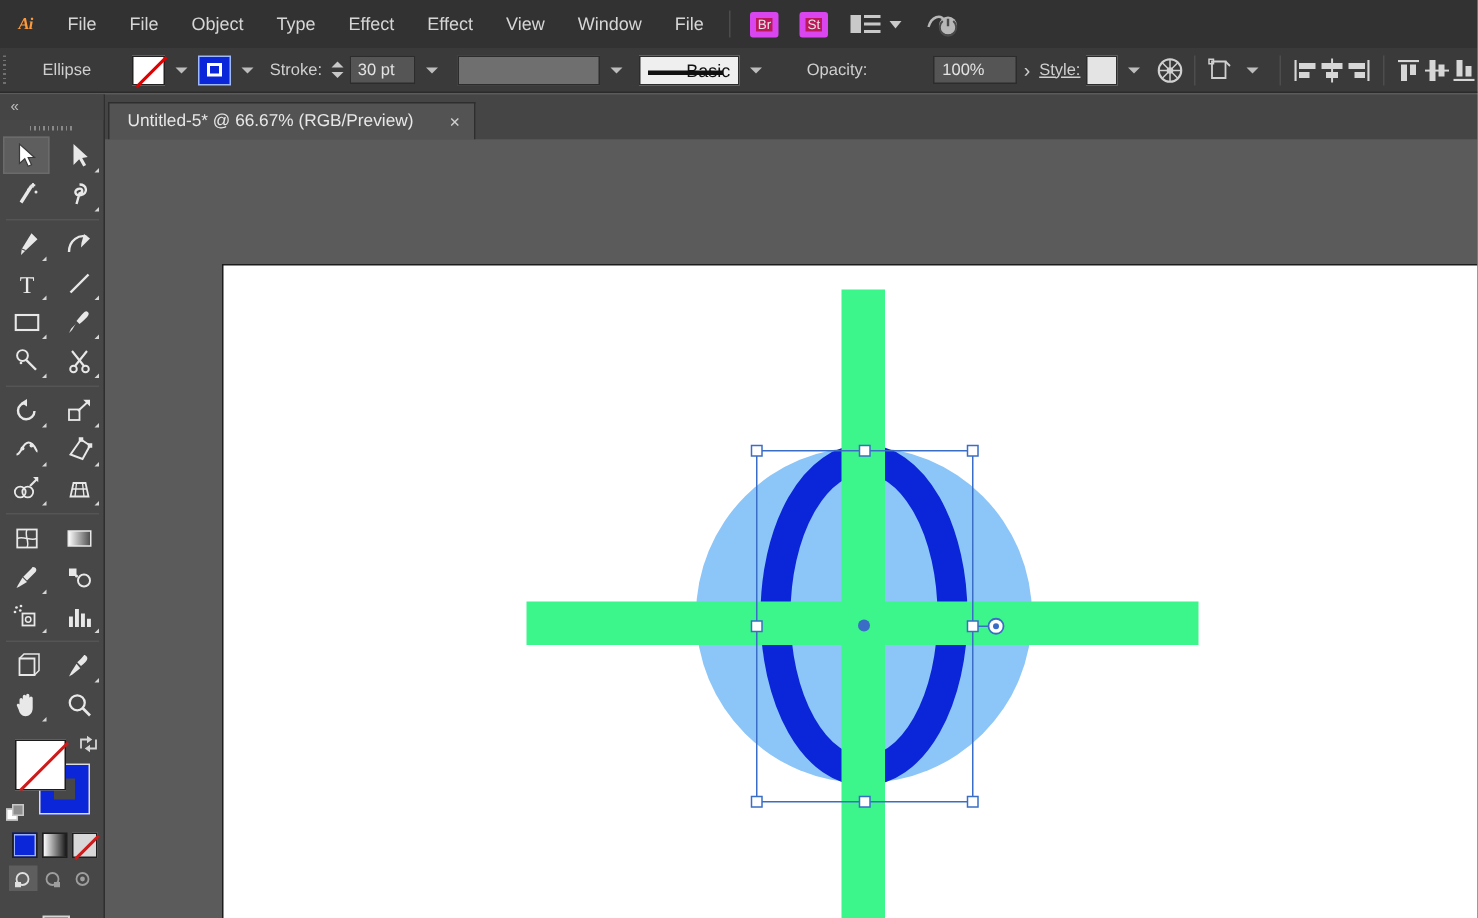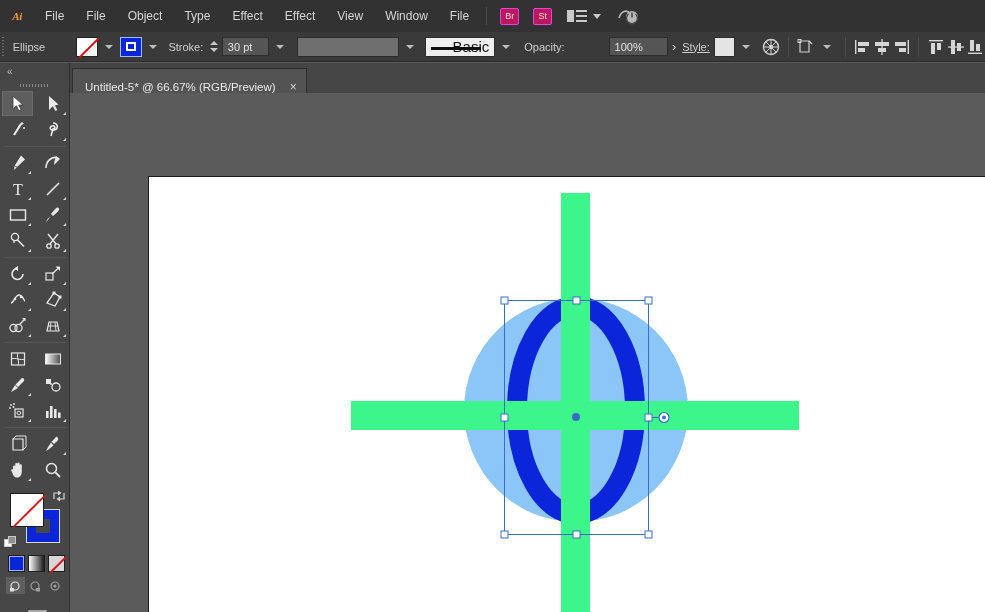--- a/index.html
+++ b/index.html
@@ -23,21 +23,21 @@
     color: #ff9a3c; font-size: 11px; font-weight: bold; font-style: italic;
     font-family: "Liberation Serif", serif;
     letter-spacing: -0.5px;
   }
   .menu-item {
     color: #d6d6d6; font-size: 12px; padding: 0 11px; height: 32px;
     display: flex; align-items: center; white-space: nowrap;
   }
   .mb-sep { width: 1px; height: 18px; background: #4c4c4c; margin: 0 6px; }
   .app-badge {
-    width: 19px; height: 17px; border: 1px solid #d946ef; border-radius: 2px;
+    width: 19px; height: 17px; border: 4px solid #d946ef; border-radius: 2px;
     background: #be185d; color: #e2e2e2; font-size: 9px;
     display: flex; align-items: center; justify-content: center;
     margin: 0 7px; font-family: "Liberation Sans", sans-serif;
   }
   .arrange-icon { width: 20px; height: 16px; margin-left: 8px; position: relative; }
   .arrange-icon i {
     position: absolute; background: #c9c9c9; display: block;
   }
   .chev {
     width: 0; height: 0; border-left: 4px solid transparent; border-right: 4px solid transparent;
@@ -49,21 +49,21 @@
   .controlbar {
     position: absolute; left: 0; top: 32px; width: 985px; height: 30px;
     background: #3a3a3a; border-bottom: 1px solid #2b2b2b;
     display: flex; align-items: center;
   }
   .grip { width: 7px; height: 30px; display: flex; align-items: center; justify-content: center; }
   .grip::before {
     content: ""; width: 2px; height: 20px;
     background: repeating-linear-gradient(to bottom, #707070 0 1px, transparent 1px 3px);
   }
-  .cb-label { color: #cfcfcf; font-size: 11px; margin-left: 7px; white-space: nowrap; }
+  .cb-label { color: #cfcfcf; font-size: 11px; margin-left: 23px; white-space: nowrap; }
   .cb-sep { width: 1px; height: 20px; background: #4d4d4d; margin: 0 7px; }
 
   .swatch-box {
     width: 22px; height: 20px; border: 1px solid #222; background: #fff;
     position: relative; flex: none;
   }
   .swatch-none::after {
     content: ""; position: absolute; left: -2px; top: 50%; width: 28px; height: 2px;
     background: #e00000; transform: rotate(-45deg); transform-origin: center;
   }
@@ -93,34 +93,34 @@
     width: 124px; height: 20px; background: #6f6f6f; border: 1px solid #2c2c2c; margin-left: 6px;
   }
   .brush-field {
     width: 85px; height: 20px; background: #efefef; border: 1px solid #2c2c2c;
     display: flex; align-items: center; justify-content: flex-end; padding-right: 5px;
     position: relative; margin-left: 4px;
   }
   .brush-field .line {
     position: absolute; left: 5px; top: 9px; width: 50px; height: 3px; background: #111;
   }
-  .brush-field span { font-size: 15px; color: #111; z-index: 2; }
+  .brush-field span { font-size: 12px; color: #111; z-index: 2; }
   .style-swatch {
     width: 26px; height: 20px; background: #e4e4e4; border: 1px solid #2c2c2c; margin-left: 4px;
   }
   .icon-btn { width: 24px; height: 22px; display: flex; align-items: center; justify-content: center; }
 
   
   .tabbar {
     position: absolute; left: 0; top: 63px; width: 985px; height: 30px; background: #454545;
   }
   .doc-tab {
     position: absolute; left: 72px; top: 5px; height: 25px;
     background: #535353; border: 1px solid #2e2e2e; border-bottom: none;
-    display: flex; align-items: flex-end; padding: 0 9px 0 12px; gap: 14px;
+    display: flex; align-items: center; padding: 0 9px 0 12px; gap: 24px;
   }
   .doc-tab .title { color: #e8e8e8; font-size: 11.5px; white-space: nowrap; }
   .doc-tab .close { color: #d0d0d0; font-size: 12px; line-height: 1; cursor: pointer; }
 
   
   .toolpanel {
     position: absolute; left: 0; top: 63px; width: 70px; height: 549px;
     background: #474747; border-right: 1px solid #2f2f2f;
   }
   .tp-collapse {

